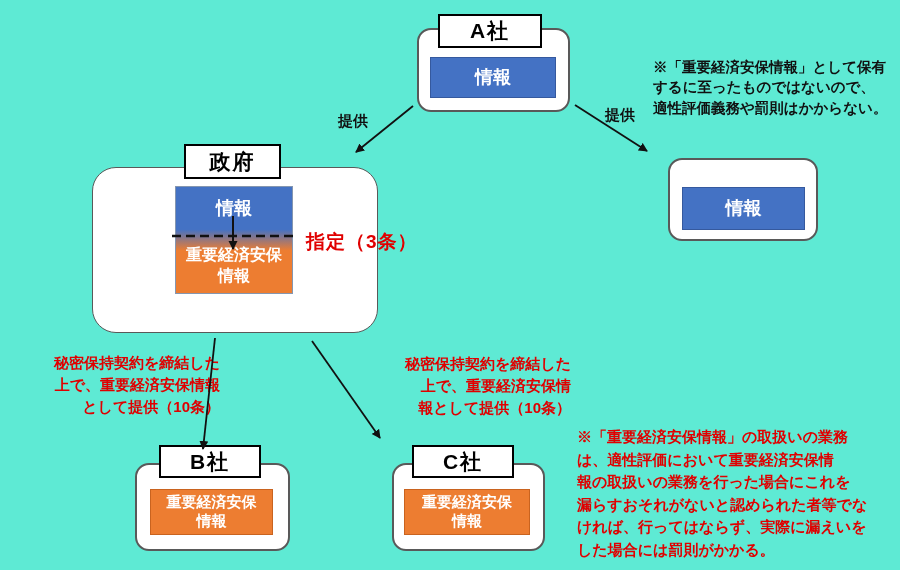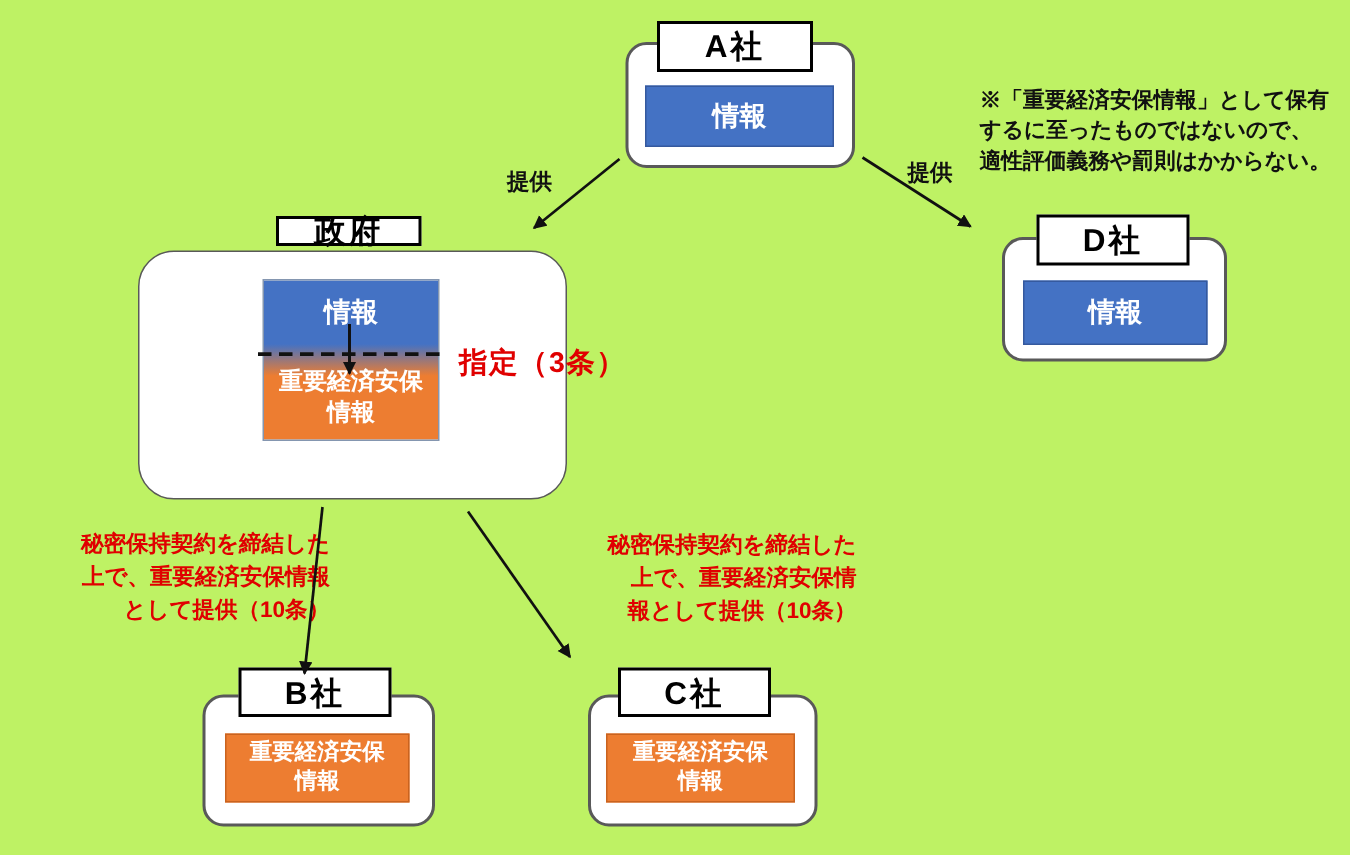--- a/index.html
+++ b/index.html
@@ -1,20 +1,20 @@
 <!DOCTYPE html>
 <html style="--info-blue: #4472C4; --designated-orange: #ED7D31; --note-red: #E00000; --text-black: #111111; --outer-border: #595959;"><head>
 <meta charset="utf-8">
 <style>
   html, body { margin: 0; padding: 0; background: #fff; }
   .canvas {
     position: relative;
     width: 900px;
     height: 570px;
-    background: #bef264;
+    background: #5eead4;
     font-family: "Liberation Sans", sans-serif;
     overflow: hidden;
   }
   .abs { position: absolute; box-sizing: border-box; }
 
   
   .outer-box {
     border: 2px solid var(--outer-border, #595959);
     border-radius: 14px;
     background: #ffffff;
@@ -87,30 +87,29 @@
 </head>
 <body>
 
 <div class="canvas">
 
   <div class="abs outer-box" style="left:417px; top:28px; width:153px; height:84px;"></div>
   <div class="abs name-plate" style="left:438px; top:14px; width:104px; height:34px;">A社</div>
   <div class="abs info-chip chip-blue" style="left:430px; top:57px; width:126px; height:41px;">情報</div>
 
   <div class="abs outer-box outer-gov" style="left:92px; top:167px; width:286px; height:166px;"></div>
-  <div class="abs name-plate" style="left:184px; top:144px; width:97px; height:20px;">政府</div>
+  <div class="abs name-plate" style="left:184px; top:144px; width:97px; height:35px;">政府</div>
   <div class="abs grad-box" style="left:175px; top:186px; width:118px; height:108px;">
     <span class="gov-info">情報</span>
     <span class="gov-designated">重要経済安保
 情報</span>
   </div>
   <div class="abs note note-red note-designation" style="left:306px; top:229px;">指定（3条）</div>
 
   <div class="abs outer-box" style="left:668px; top:158px; width:150px; height:83px;"></div>
-  <div class="abs name-plate" style="left:691px; top:143px; width:102px; height:34px;">D社</div>
   <div class="abs info-chip chip-blue" style="left:682px; top:187px; width:123px; height:43px;">情報</div>
 
   <div class="abs outer-box" style="left:135px; top:463px; width:155px; height:88px;"></div>
   <div class="abs name-plate" style="left:159px; top:445px; width:102px; height:33px;text-align:right;">B社</div>
   <div class="abs info-chip chip-orange" style="left:150px; top:489px; width:123px; height:46px;">重要経済安保
 情報</div>
 
   <div class="abs outer-box" style="left:392px; top:463px; width:153px; height:88px;"></div>
   <div class="abs name-plate" style="left:412px; top:445px; width:102px; height:33px;">C社</div>
   <div class="abs info-chip chip-orange" style="left:404px; top:489px; width:126px; height:46px;">重要経済安保
@@ -121,20 +120,26 @@
 
   <div class="abs note note-black" style="left:653px; top:57px; width:250px;">※「重要経済安保情報」として保有
 するに至ったものではないので、
 適性評価義務や罰則はかからない。</div>
   <div class="abs note note-red note-small" style="left:2px; top:352px; width:218px;">秘密保持契約を締結した
 上で、重要経済安保情報
 として提供（10条）</div>
   <div class="abs note note-red note-small" style="left:343px; top:353px; width:228px;">秘密保持契約を締結した
 上で、重要経済安保情
 報として提供（10条）</div>
+  <div class="abs note note-red note-big" style="left:577px; top:426px; width:322px;">※「重要経済安保情報」の取扱いの業務
+は、適性評価において重要経済安保情
+報の取扱いの業務を行った場合にこれを
+漏らすおそれがないと認められた者等でな
+ければ、行ってはならず、実際に漏えいを
+した場合には罰則がかかる。</div>
 
   <svg class="overlay" viewBox="0 0 900 570">
     <defs>
       <marker id="arrowhead" markerUnits="userSpaceOnUse" markerWidth="11" markerHeight="10" refX="8" refY="4.5" orient="auto">
         <path d="M0,0 L9,4.5 L0,9 Z" fill="#111"></path>
       </marker>
     </defs>
     <line x1="413" y1="106" x2="356" y2="152" stroke="#111" stroke-width="1.8" marker-end="url(#arrowhead)"></line>
     <line x1="575" y1="105" x2="647" y2="151" stroke="#111" stroke-width="1.8" marker-end="url(#arrowhead)"></line>
     <line x1="215" y1="338" x2="203" y2="449" stroke="#111" stroke-width="1.8" marker-end="url(#arrowhead)"></line>

